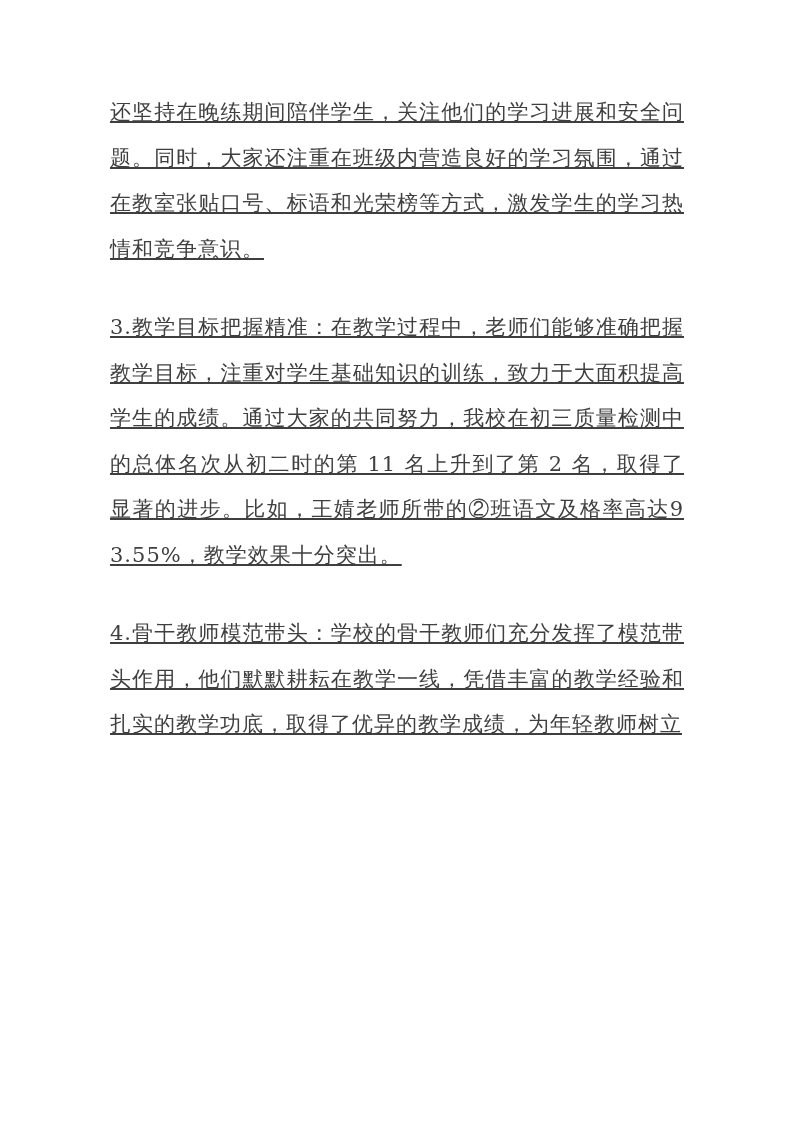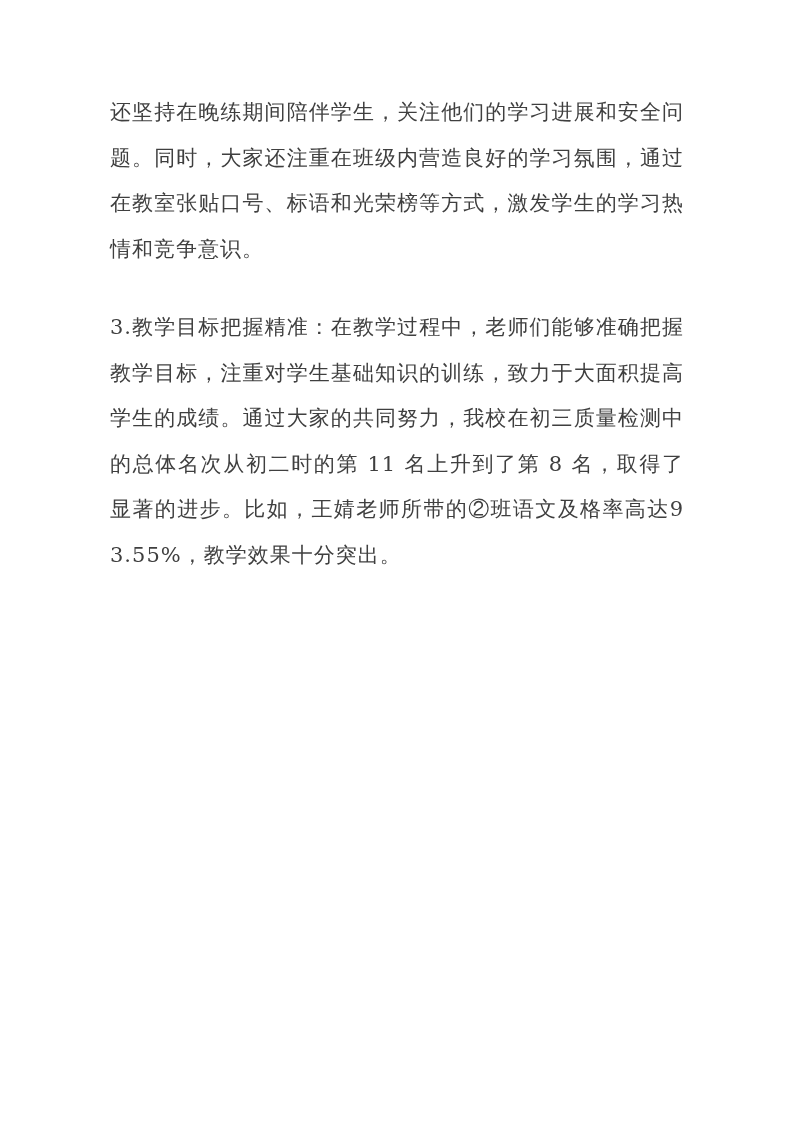--- a/index.html
+++ b/index.html
@@ -25,23 +25,25 @@
   .para {
     font-size: 21px;
     line-height: 45.5px;
     letter-spacing: 1px;
     color: #3f3f3f;
     text-align: justify;
     text-justify: inter-character;
     margin: 0 0 33px 0;
     font-weight: 400;
     word-break: break-all;
+    text-decoration: underline;
   }
 </style>
 </head>
 <body>
 
 <div class="page">
   <div class="doc-content">
     <p class="para">还坚持在晚练期间陪伴学生，关注他们的学习进展和安全问题。同时，大家还注重在班级内营造良好的学习氛围，通过在教室张贴口号、标语和光荣榜等方式，激发学生的学习热情和竞争意识。</p>
-    <p class="para">3.教学目标把握精准：在教学过程中，老师们能够准确把握教学目标，注重对学生基础知识的训练，致力于大面积提高学生的成绩。通过大家的共同努力，我校在初三质量检测中的总体名次从初二时的第 11 名上升到了第 8 名，取得了显著的进步。比如，王婧老师所带的②班语文及格率高达93.55%，教学效果十分突出。</p>
+    <p class="para">3.教学目标把握精准：在教学过程中，老师们能够准确把握教学目标，注重对学生基础知识的训练，致力于大面积提高学生的成绩。通过大家的共同努力，我校在初三质量检测中的总体名次从初二时的第 11 名上升到了第 2 名，取得了显著的进步。比如，王婧老师所带的②班语文及格率高达93.55%，教学效果十分突出。</p>
+    <p class="para">4.骨干教师模范带头：学校的骨干教师们充分发挥了模范带头作用，他们默默耕耘在教学一线，凭借丰富的教学经验和扎实的教学功底，取得了优异的教学成绩，为年轻教师树立</p>
   </div>
 </div>
 
 </body></html>

